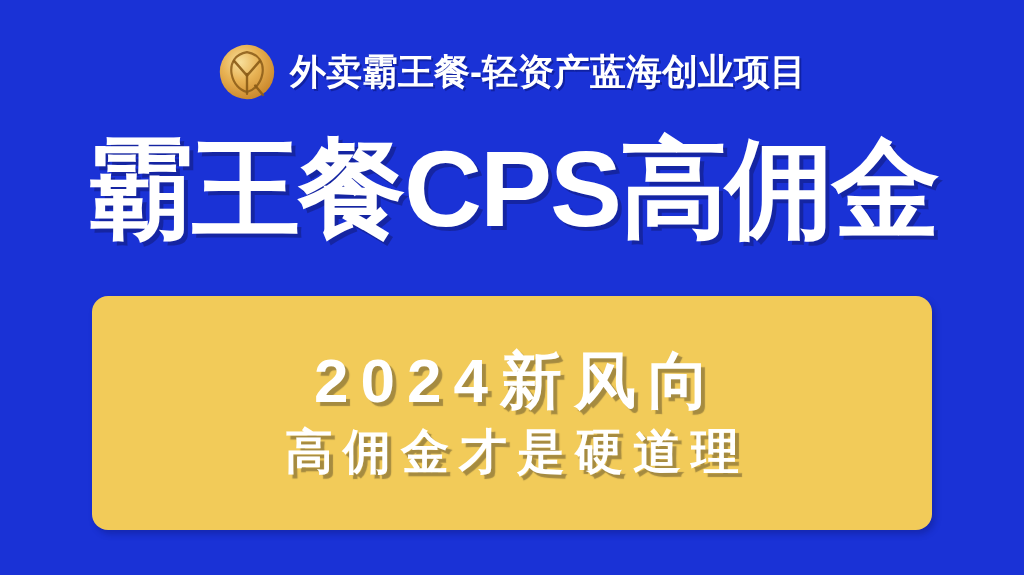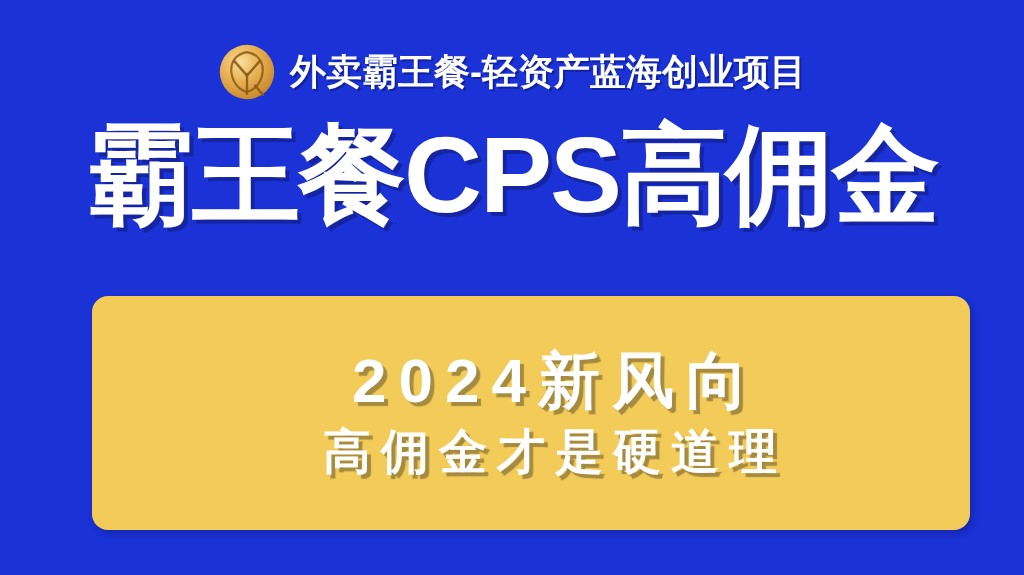--- a/index.html
+++ b/index.html
@@ -50,21 +50,21 @@
     line-height: 1;
     white-space: nowrap;
     text-shadow: 2px 2px 0px rgba(10, 20, 120, 0.55);
     font-family: "Liberation Sans", "DejaVu Sans", sans-serif;
   }
 
   
   .headline {
     position: absolute;
     left: 0;
-    top: 120px;
+    top: 134px;
     width: 1024px;
     text-align: center;
     font-size: 108px;
     font-weight: bold;
     color: #FFFFFF;
     line-height: 1.02;
     letter-spacing: -2px;
     white-space: nowrap;
     text-shadow: 4px 4px 0px rgba(18, 28, 120, 0.55);
     font-family: "Liberation Sans", "DejaVu Sans", sans-serif;
@@ -78,21 +78,20 @@
     width: 840px;
     height: 234px;
     background: #F2CB59;
     border-radius: 16px;
     box-shadow: 3px 4px 6px rgba(10, 18, 90, 0.30);
     display: flex;
     flex-direction: column;
     align-items: center;
     justify-content: center;
     gap: 14px;
-    padding-left: 38px;
   }
 
   .panel-line {
     color: #FFFFFF;
     font-weight: bold;
     white-space: nowrap;
     line-height: 1.05;
     text-shadow: 4px 4px 1px rgba(60, 50, 30, 0.42);
     font-family: "Liberation Sans", "DejaVu Sans", sans-serif;
   }

